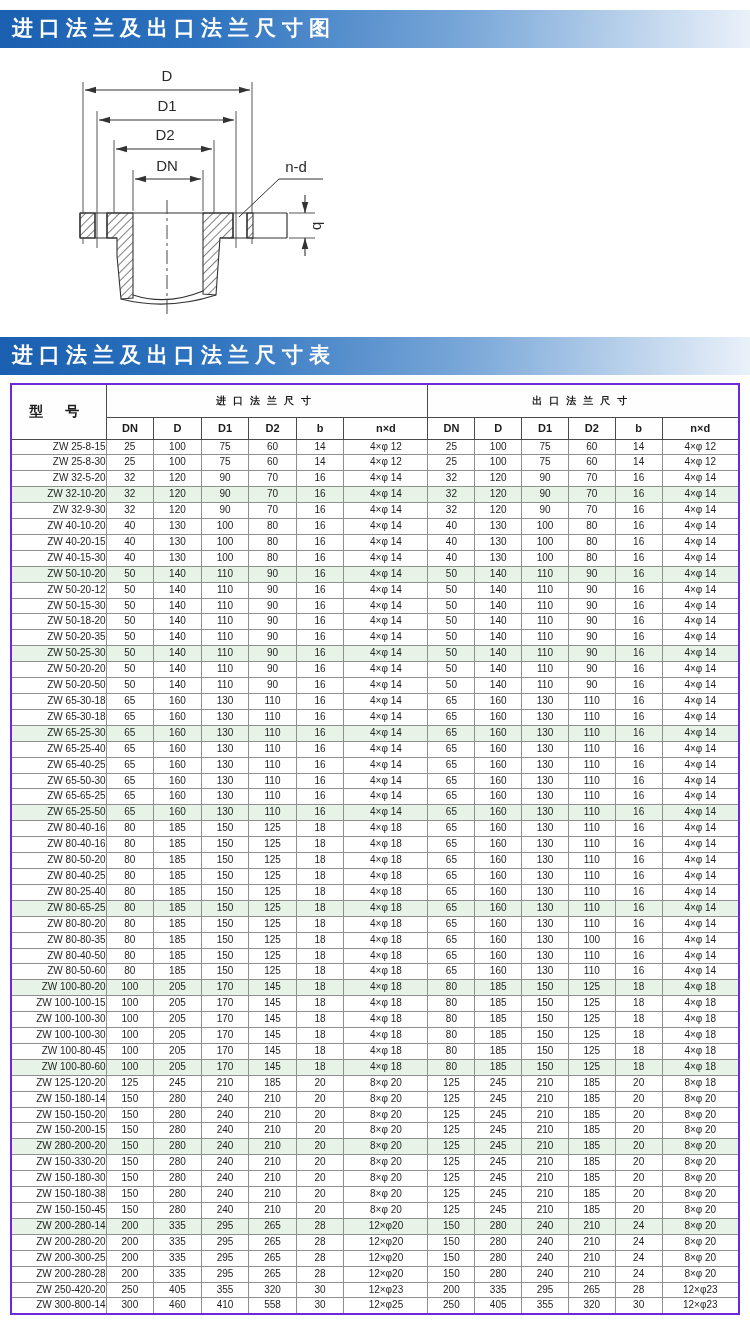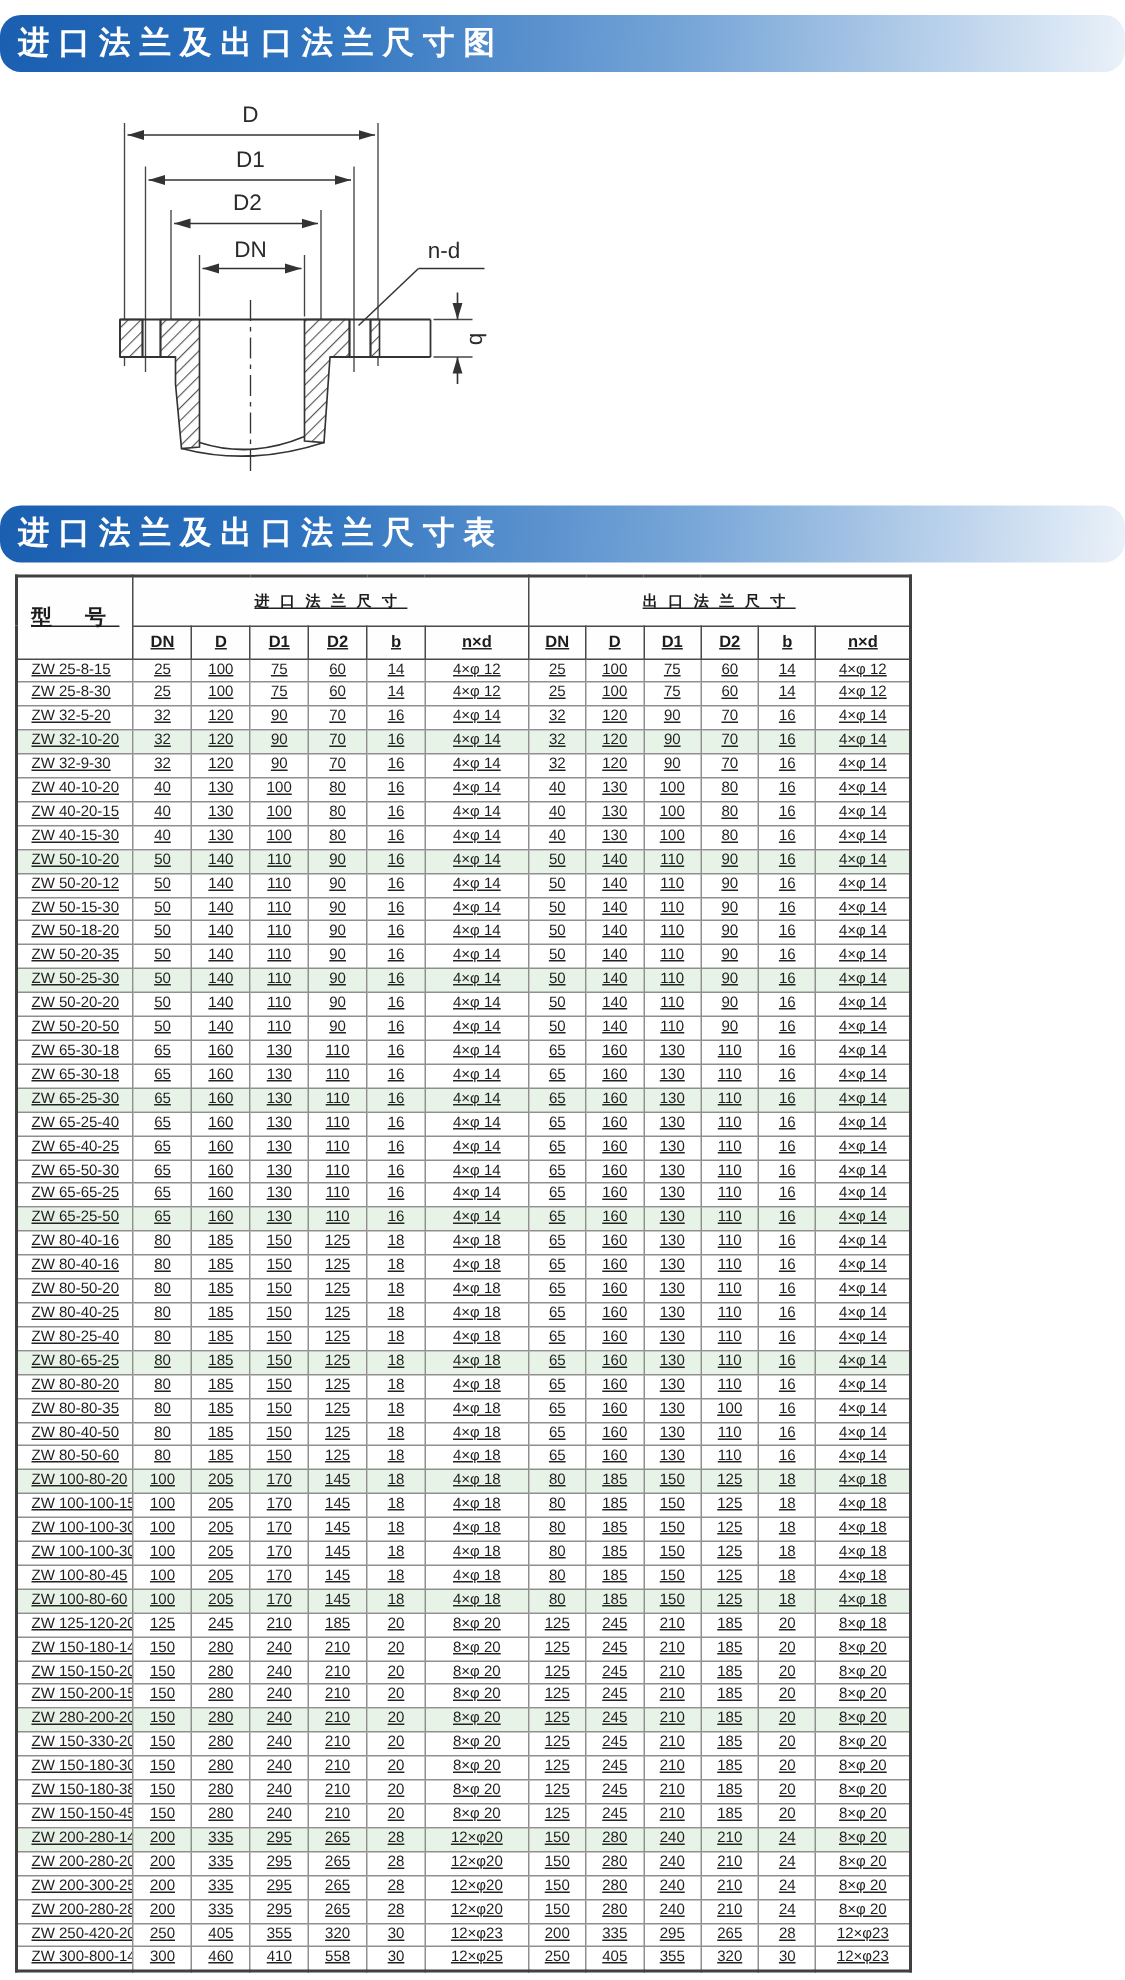--- a/index.html
+++ b/index.html
@@ -5,49 +5,48 @@
   * { margin: 0; padding: 0; box-sizing: border-box; }
   html, body { background: #ffffff; }
   body {
     width: 750px; height: 1320px;
     font-family: "Liberation Sans", "DejaVu Sans", sans-serif;
     color: #222; overflow: hidden;
   }
   .banner {
     margin-top: 10px; height: 38px; width: 750px;
     background: linear-gradient(93deg, var(--banner-left,#1a5fb0) 0%, #2f74c0 28%, #79a7d8 62%, var(--banner-right,#eaf1f9) 100%);
-    display: flex; align-items: center; border-radius: 14px;
+    display: flex; align-items: center;
   }
   .banner span {
     color: #ffffff; font-size: 21px; font-weight: bold;
     letter-spacing: 6px; padding-left: 12px; padding-bottom: 2px;
   }
   .banner2 { margin-top: 9px; }
   .diagram-wrap { width: 750px; height: 280px; background: #ffffff; }
   .diagram-wrap svg { display: block; margin-left: 55px; }
   .dim-text { font-size: 15px; fill: #2a2a2a; font-family: "Liberation Sans", sans-serif; }
   table {
     border-collapse: collapse; table-layout: fixed;
-    width: 598px; margin: 8px 10px 0 10px;
-    border: 2px solid #404040;
-    text-decoration: underline;
+    width: 730px; margin: 8px 10px 0 10px;
+    border: 2px solid #6d28d9;
   }
   th {
     border: 1px solid #4a4a4a; font-weight: bold; color: #1c1c1c;
     background: #fefefe;
   }
   th.model-h { font-size: 14px; letter-spacing: 9px; }
   th.group { font-size: 10px; letter-spacing: 7px; height: 33px; }
   th.sub { font-size: 11px; height: 22px; letter-spacing: 0; }
   td {
     border: 1px solid #8f8f8f; font-size: 10px; color: #1e1e1e;
     height: 14.9px; line-height: 14.9px; padding: 0;
     text-align: center; white-space: nowrap; overflow: hidden;
   }
-  td.model { text-align: left; padding-left: 9px; }
+  td.model { text-align: right; padding-left: 9px; }
   tr.tint td { background: var(--row-tint,#e7f3e7); }
 </style>
 </head>
 <body>
 
 <div class="banner">
   <span>进口法兰及出口法兰尺寸图</span>
 </div>
 
 <div class="diagram-wrap">

